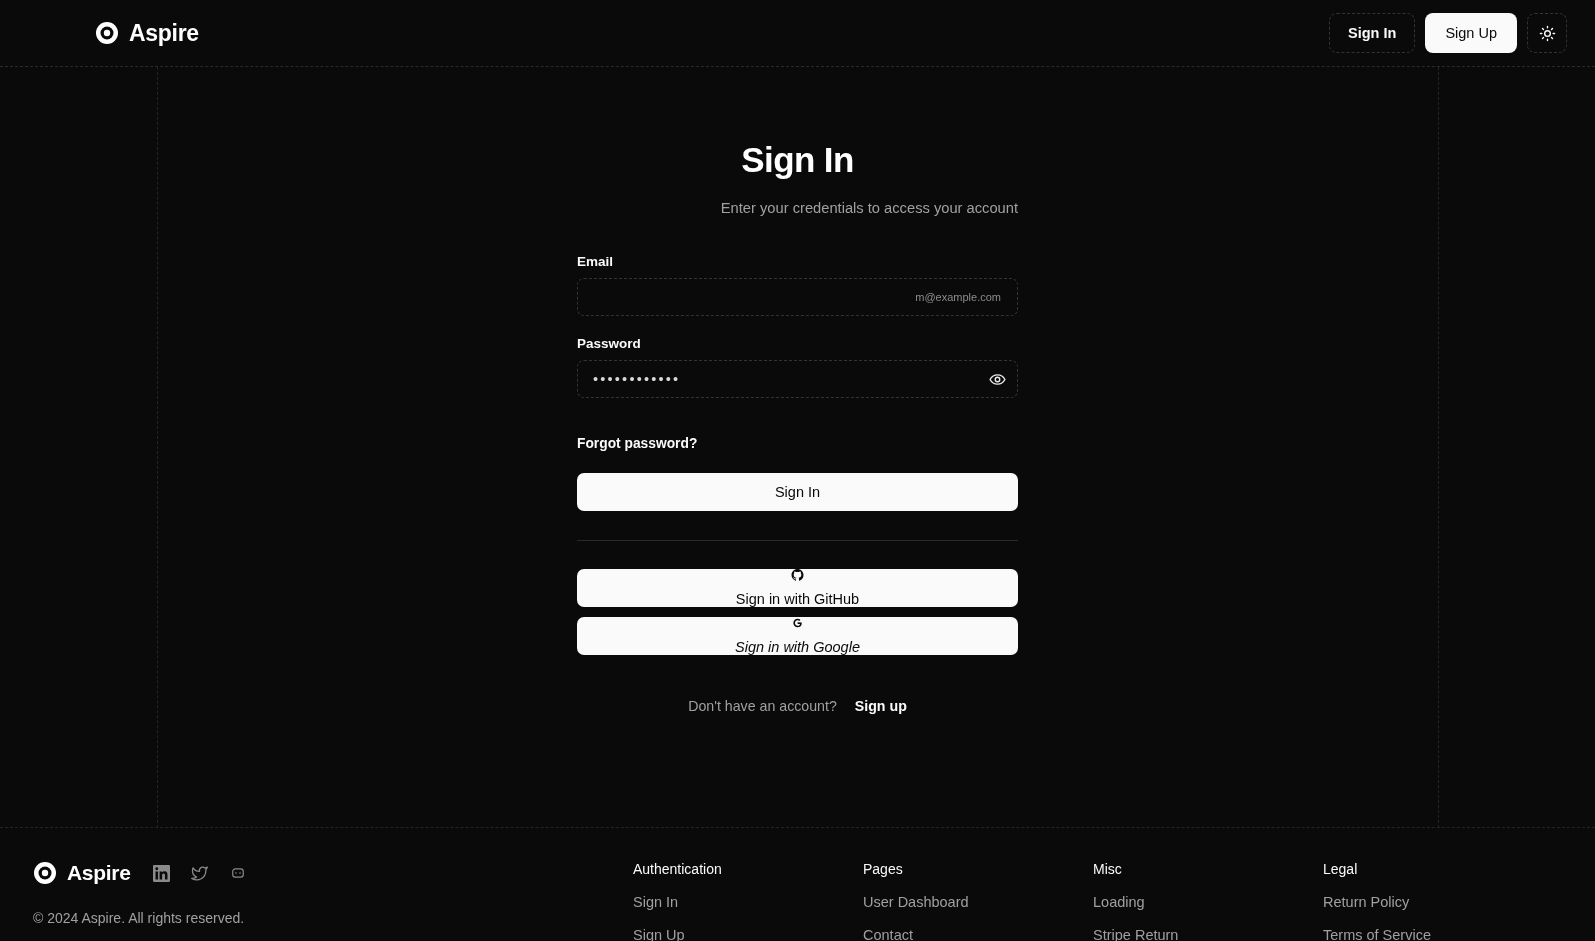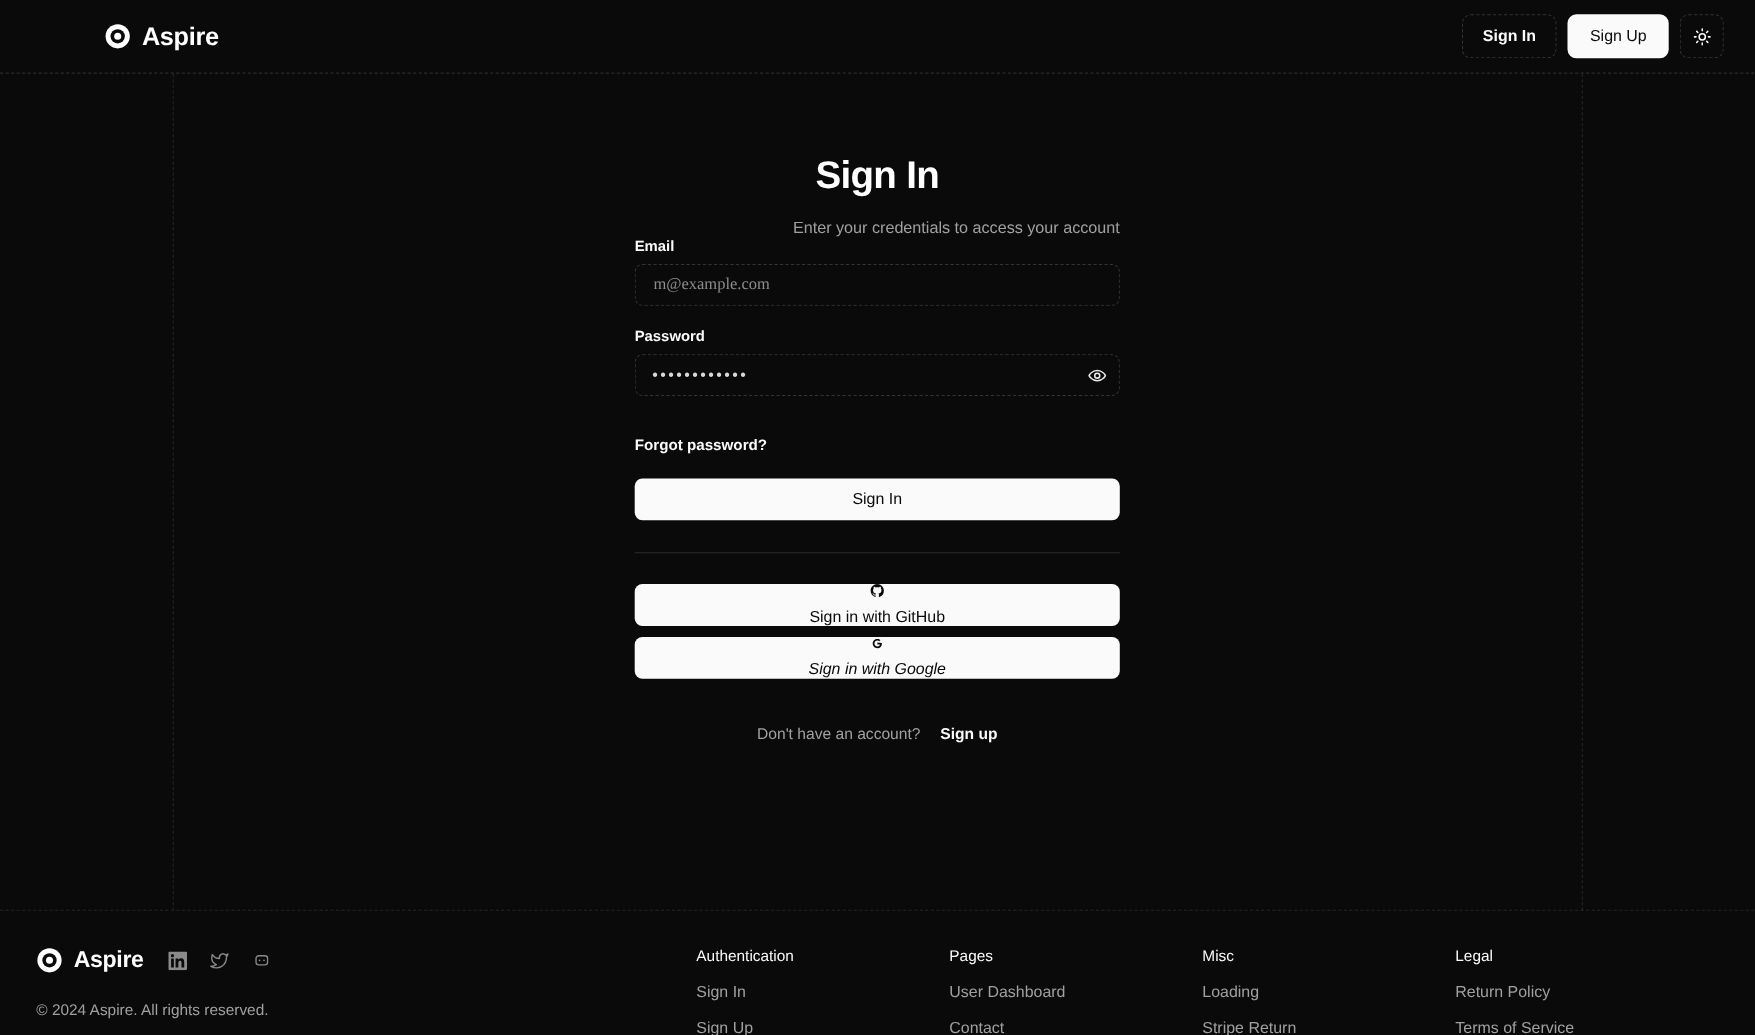--- a/index.html
+++ b/index.html
@@ -153,21 +153,21 @@
     line-height: 1.15;
   }
   .auth-sub {
     text-align: right;
     margin-top: 20px;
     font-size: 14.7px;
     color: #a0a0a0;
   }
 
   .field { margin-top: 0; }
-  .field-email { }
+  .field-email { margin-top: 38px; }
   .field-password { margin-top: 20px; }
 
   .field-label {
     display: block;
     font-size: 13.5px;
     font-weight: 700;
     color: #fafafa;
     margin-bottom: 9px;
   }
 
@@ -175,24 +175,25 @@
     position: relative;
     height: 38px;
   }
   .text-input {
     width: 100%;
     height: 38px;
     border: 1px dashed #333333;
     border-radius: 7px;
     background: transparent;
     color: #fafafa;
-    font-family: Liberation Serif, serif;
-    font-size: 15px;
+    font-family: Liberation Sans, sans-serif;
+    font-size: 11px;
     padding: 0 16px;
     outline: none;
+    text-align: right;
   }
   .text-input::placeholder { color: #8c8c8c; }
 
   .pw-dots {
     position: absolute;
     left: 16px;
     top: 0;
     height: 38px;
     display: flex;
     align-items: center;

